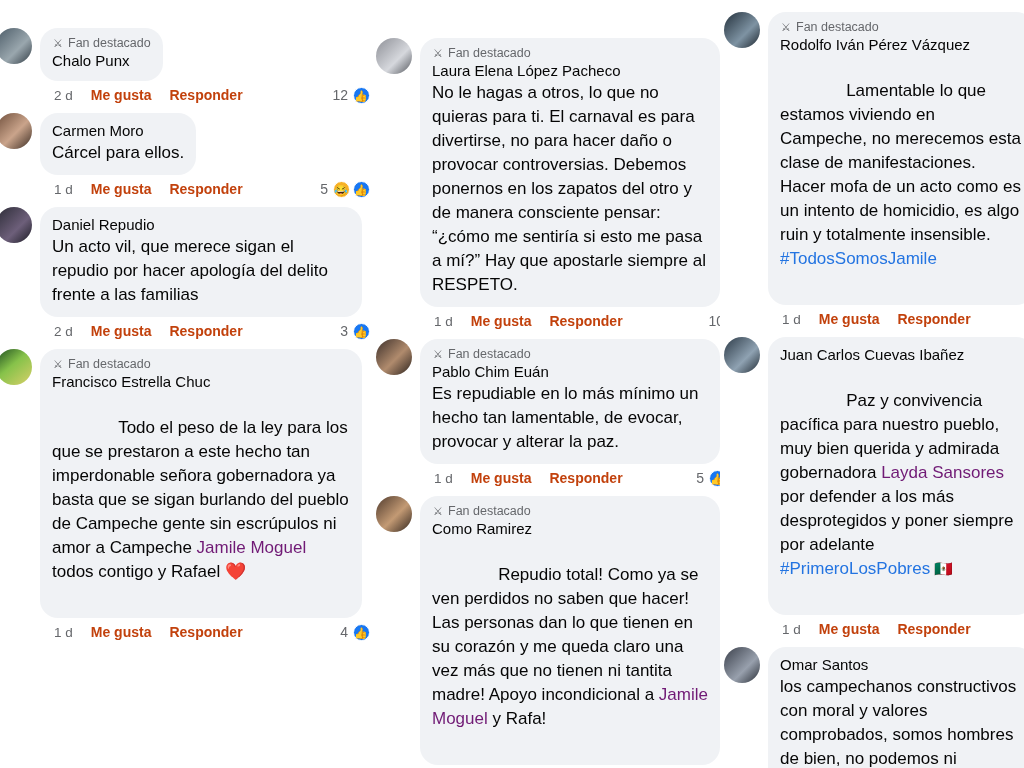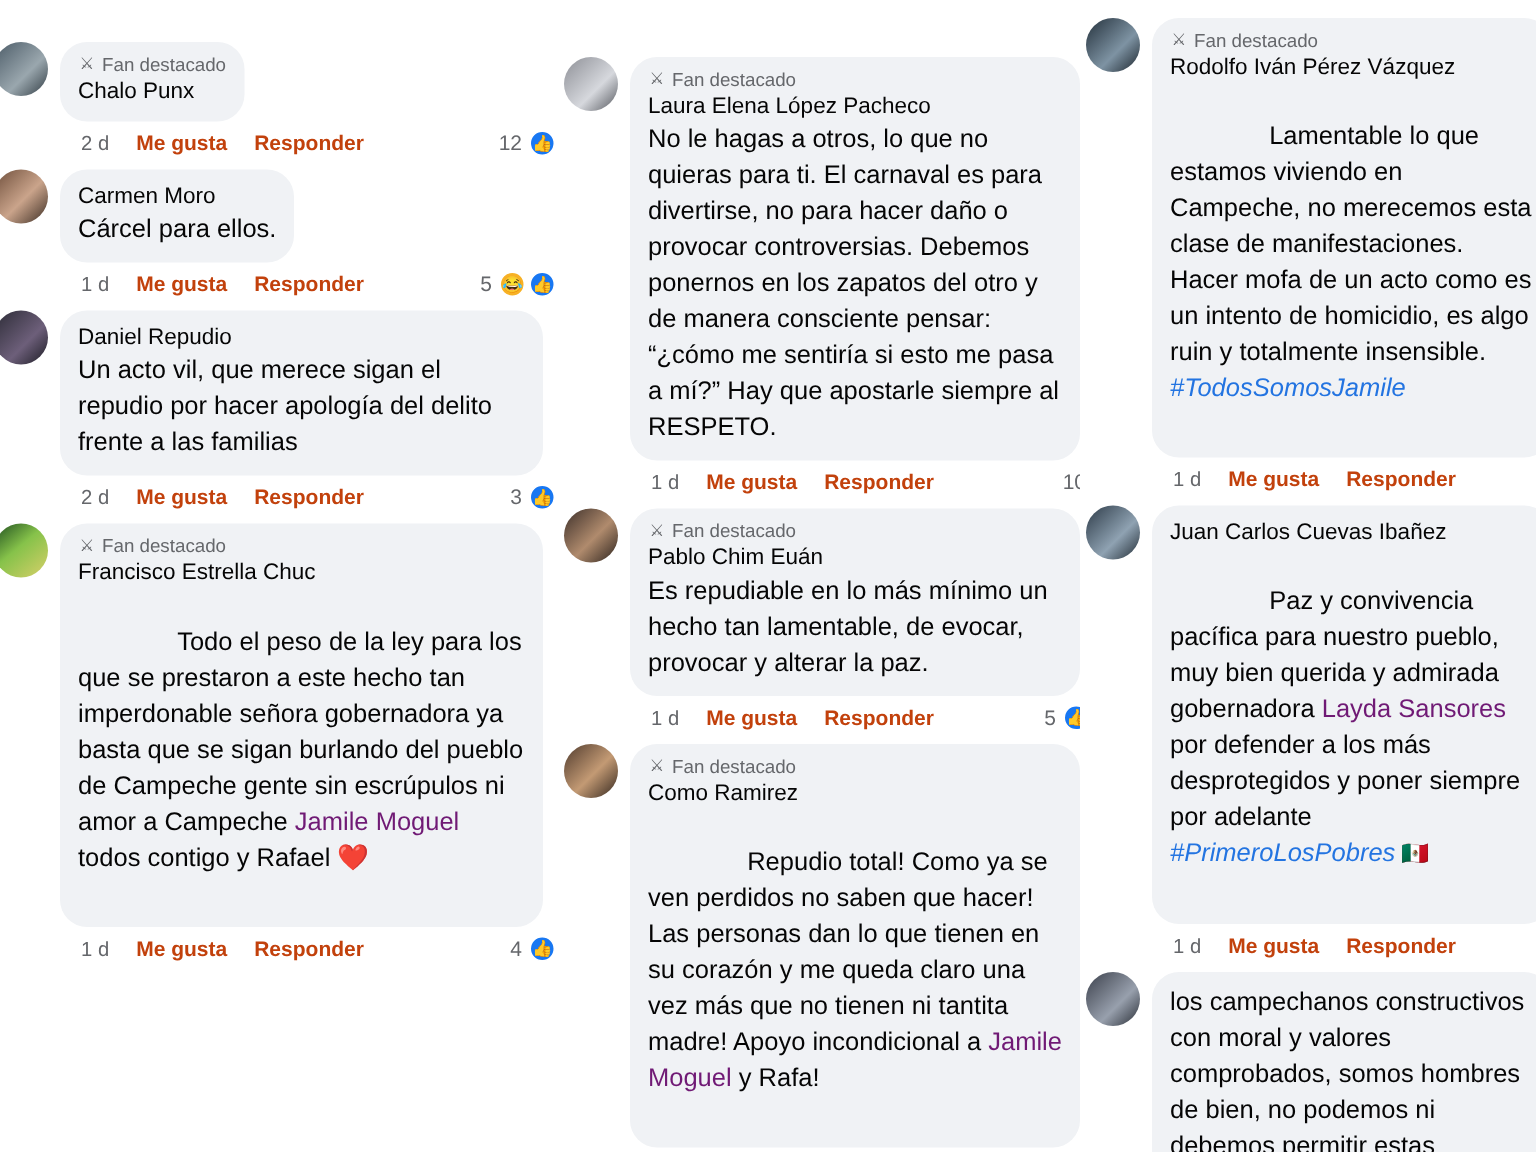--- a/index.html
+++ b/index.html
@@ -109,21 +109,21 @@
   }
 
   .text {
     font-size: 17px;
     line-height: 24px;
     color: #050505;
     white-space: pre-wrap;
     word-wrap: break-word;
   }
   .text .link { color: #701a75; }
-  .text .tag { color: #2374e1; font-style: italic; }
+  .text .tag { color: #2374e1; }
 
   .actions {
     display: flex;
     flex-direction: row;
     align-items: center;
     gap: 18px;
     padding: 6px 0 4px 14px;
     font-size: 14px;
     color: #65676b;
     position: relative;
@@ -375,20 +375,21 @@
             <span class="act">Me gusta</span>
             <span class="act">Responder</span>
           </div>
         </div>
       </div>
 
       <div class="comment">
         <div class="avatar a10"></div>
         <div class="bubble-wrap">
           <div class="bubble full">
+            <div class="author">Omar Santos</div>
             <div class="text">los campechanos constructivos con moral y valores comprobados, somos hombres de bien, no podemos ni debemos permitir estas canalladas, estos actos ruines que solo buscan confrontar destruir y crear caos a todos.</div>
           </div>
         </div>
       </div>
 
     </div>
   </div>
 
 </div>
 

